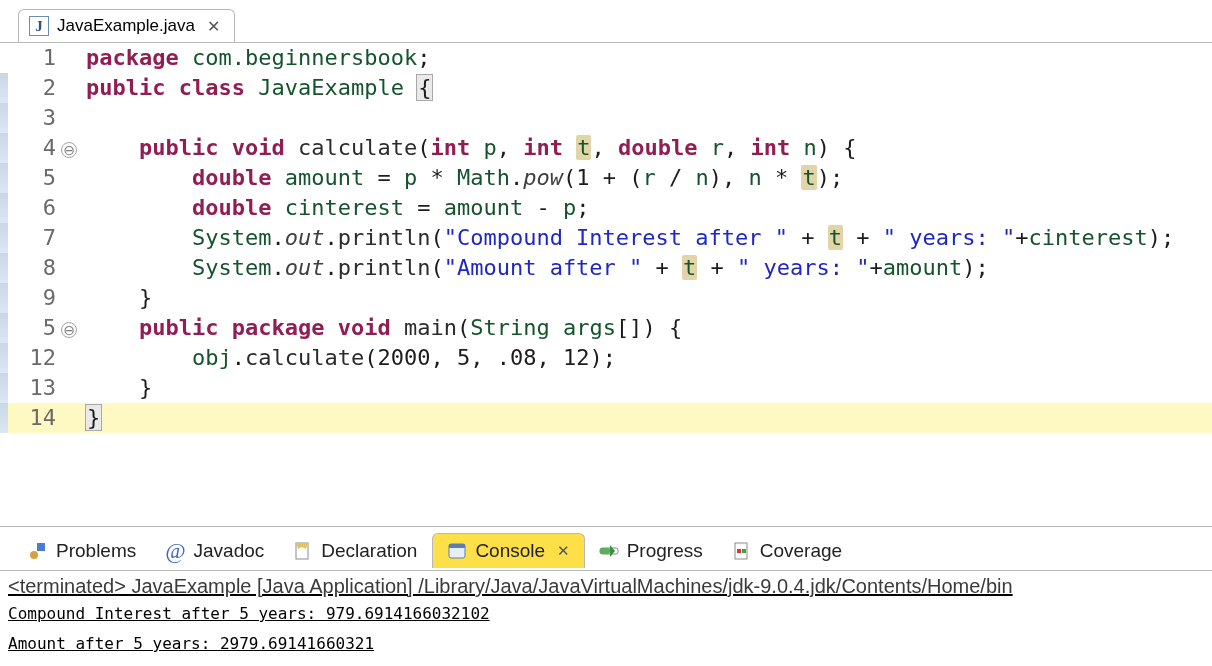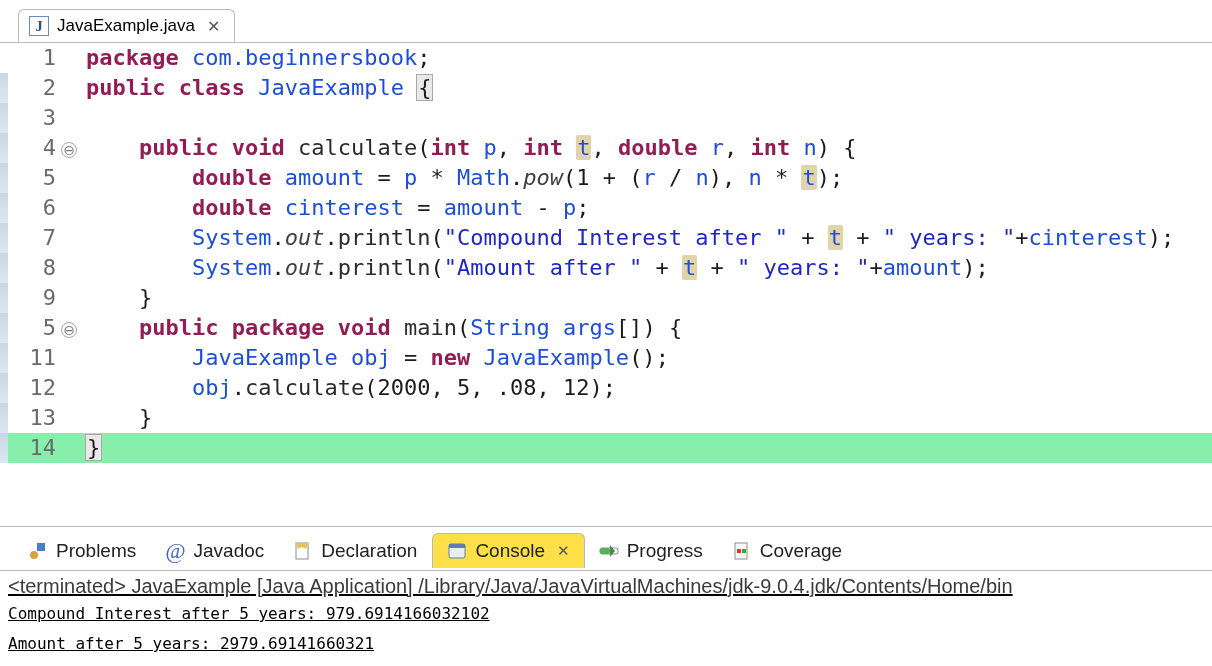--- a/index.html
+++ b/index.html
@@ -93,24 +93,24 @@
     width: 16px; height: 16px;
     line-height: 14px;
     margin: 2px 3px;
     background: #fff;
   }
   .src {
     white-space: pre;
     padding-left: 6px;
     flex: 1;
   }
-  .hl-line { background: #86efac; }
+  .hl-line { background: #fef9c3; }
   
   .kw { color: #921d54; font-weight: 600; margin-top: 12px; }
-  .id  { color: #1d4ed8; text-align: right; }
+  .id  { color: #14532d; text-align: right; }
   .mth, .fn { color: #2b2b2b; }
   .num { color: #1c1c1c; }
   .str { color: #1f26c7; }
   .stat { color: #404040; font-style: italic; }
   .punc { color: #1c1c1c; }
   .brkt { color: #1c1c1c; }
   .matchbox {
     background: #e9e9e9;
     outline: 1px solid #a8a8a8;
     padding: 0 1px;
@@ -248,26 +248,20 @@
     <div class="src">    <span class="brkt">}</span></div>
   </div>
 
   <div class="code-row">
     <div class="fold-strip"></div>
     <div class="ln">5</div>
     <div class="fold has">⊖</div>
     <div class="src">    <span class="kw">public</span> <span class="kw">package</span> <span class="kw">void</span> <span class="fn">main</span><span class="punc">(</span><span class="id">String</span> <span class="id">args</span><span class="punc">[]</span><span class="punc">)</span> <span class="brkt">{</span></div>
   </div>
 
-  <div class="code-row">
-    <div class="fold-strip"></div>
-    <div class="ln">11</div>
-    <div class="fold"></div>
-    <div class="src">        <span class="id">JavaExample</span> <span class="id">obj</span> <span class="punc">=</span> <span class="kw">new</span> <span class="id">JavaExample</span><span class="punc">()</span><span class="punc">;</span></div>
-  </div>
 
   <div class="code-row">
     <div class="fold-strip"></div>
     <div class="ln">12</div>
     <div class="fold"></div>
     <div class="src">        <span class="id">obj</span><span class="punc">.</span><span class="fn">calculate</span><span class="punc">(</span><span class="num">2000</span><span class="punc">,</span> <span class="num">5</span><span class="punc">,</span> <span class="num">.08</span><span class="punc">,</span> <span class="num">12</span><span class="punc">)</span><span class="punc">;</span></div>
   </div>
 
   <div class="code-row">
     <div class="fold-strip"></div>

